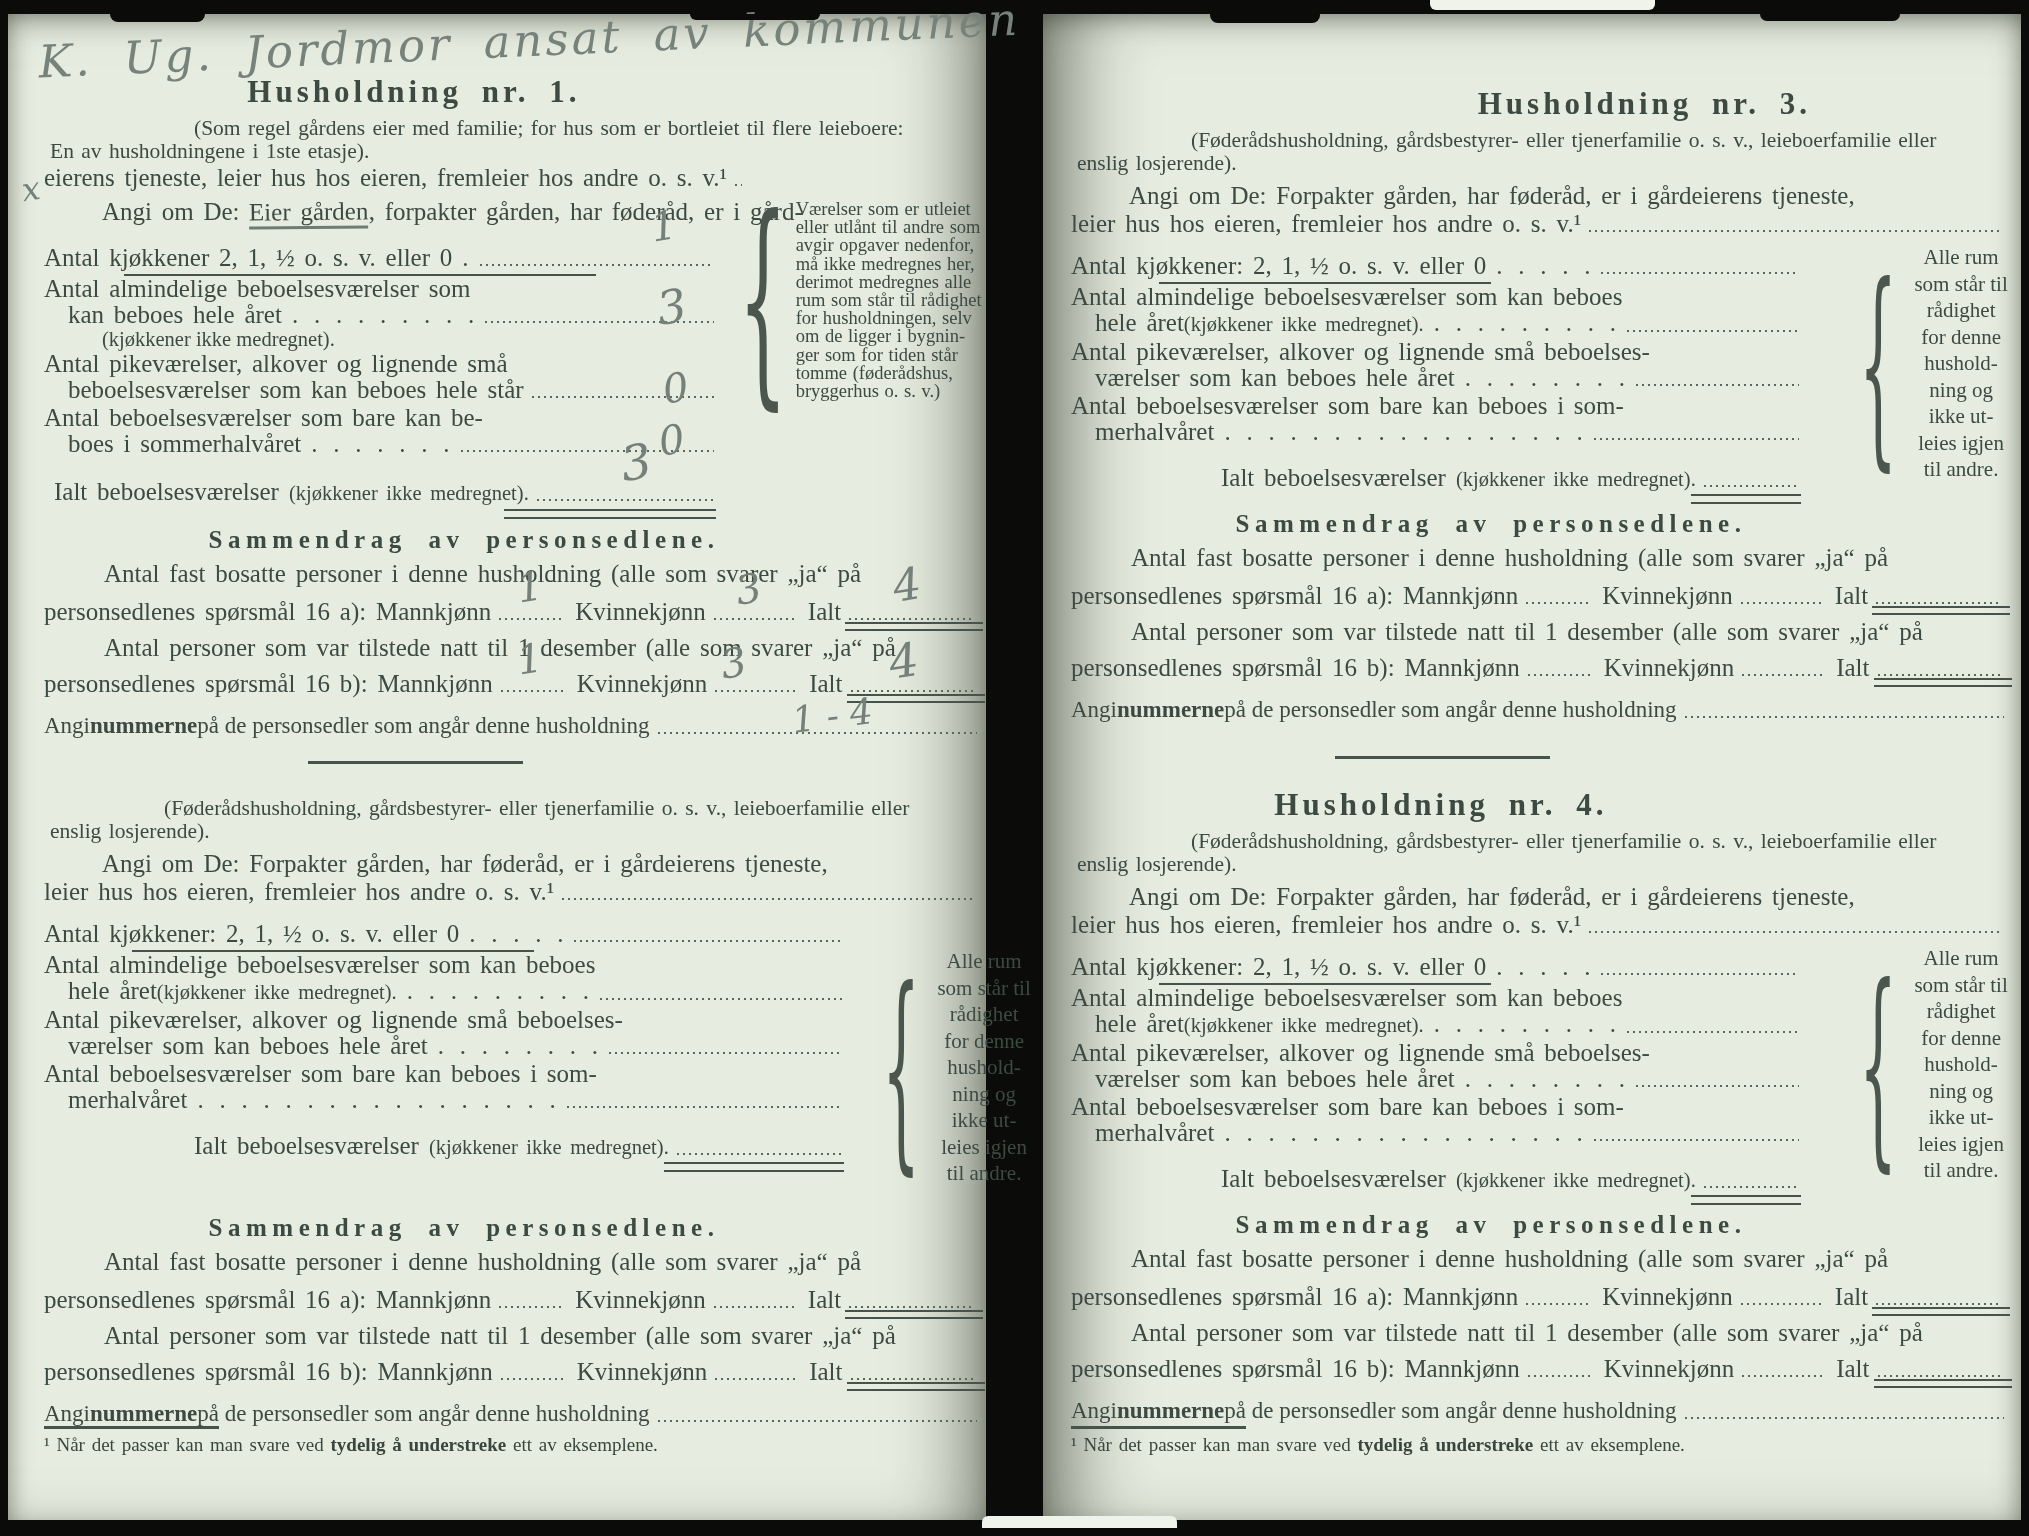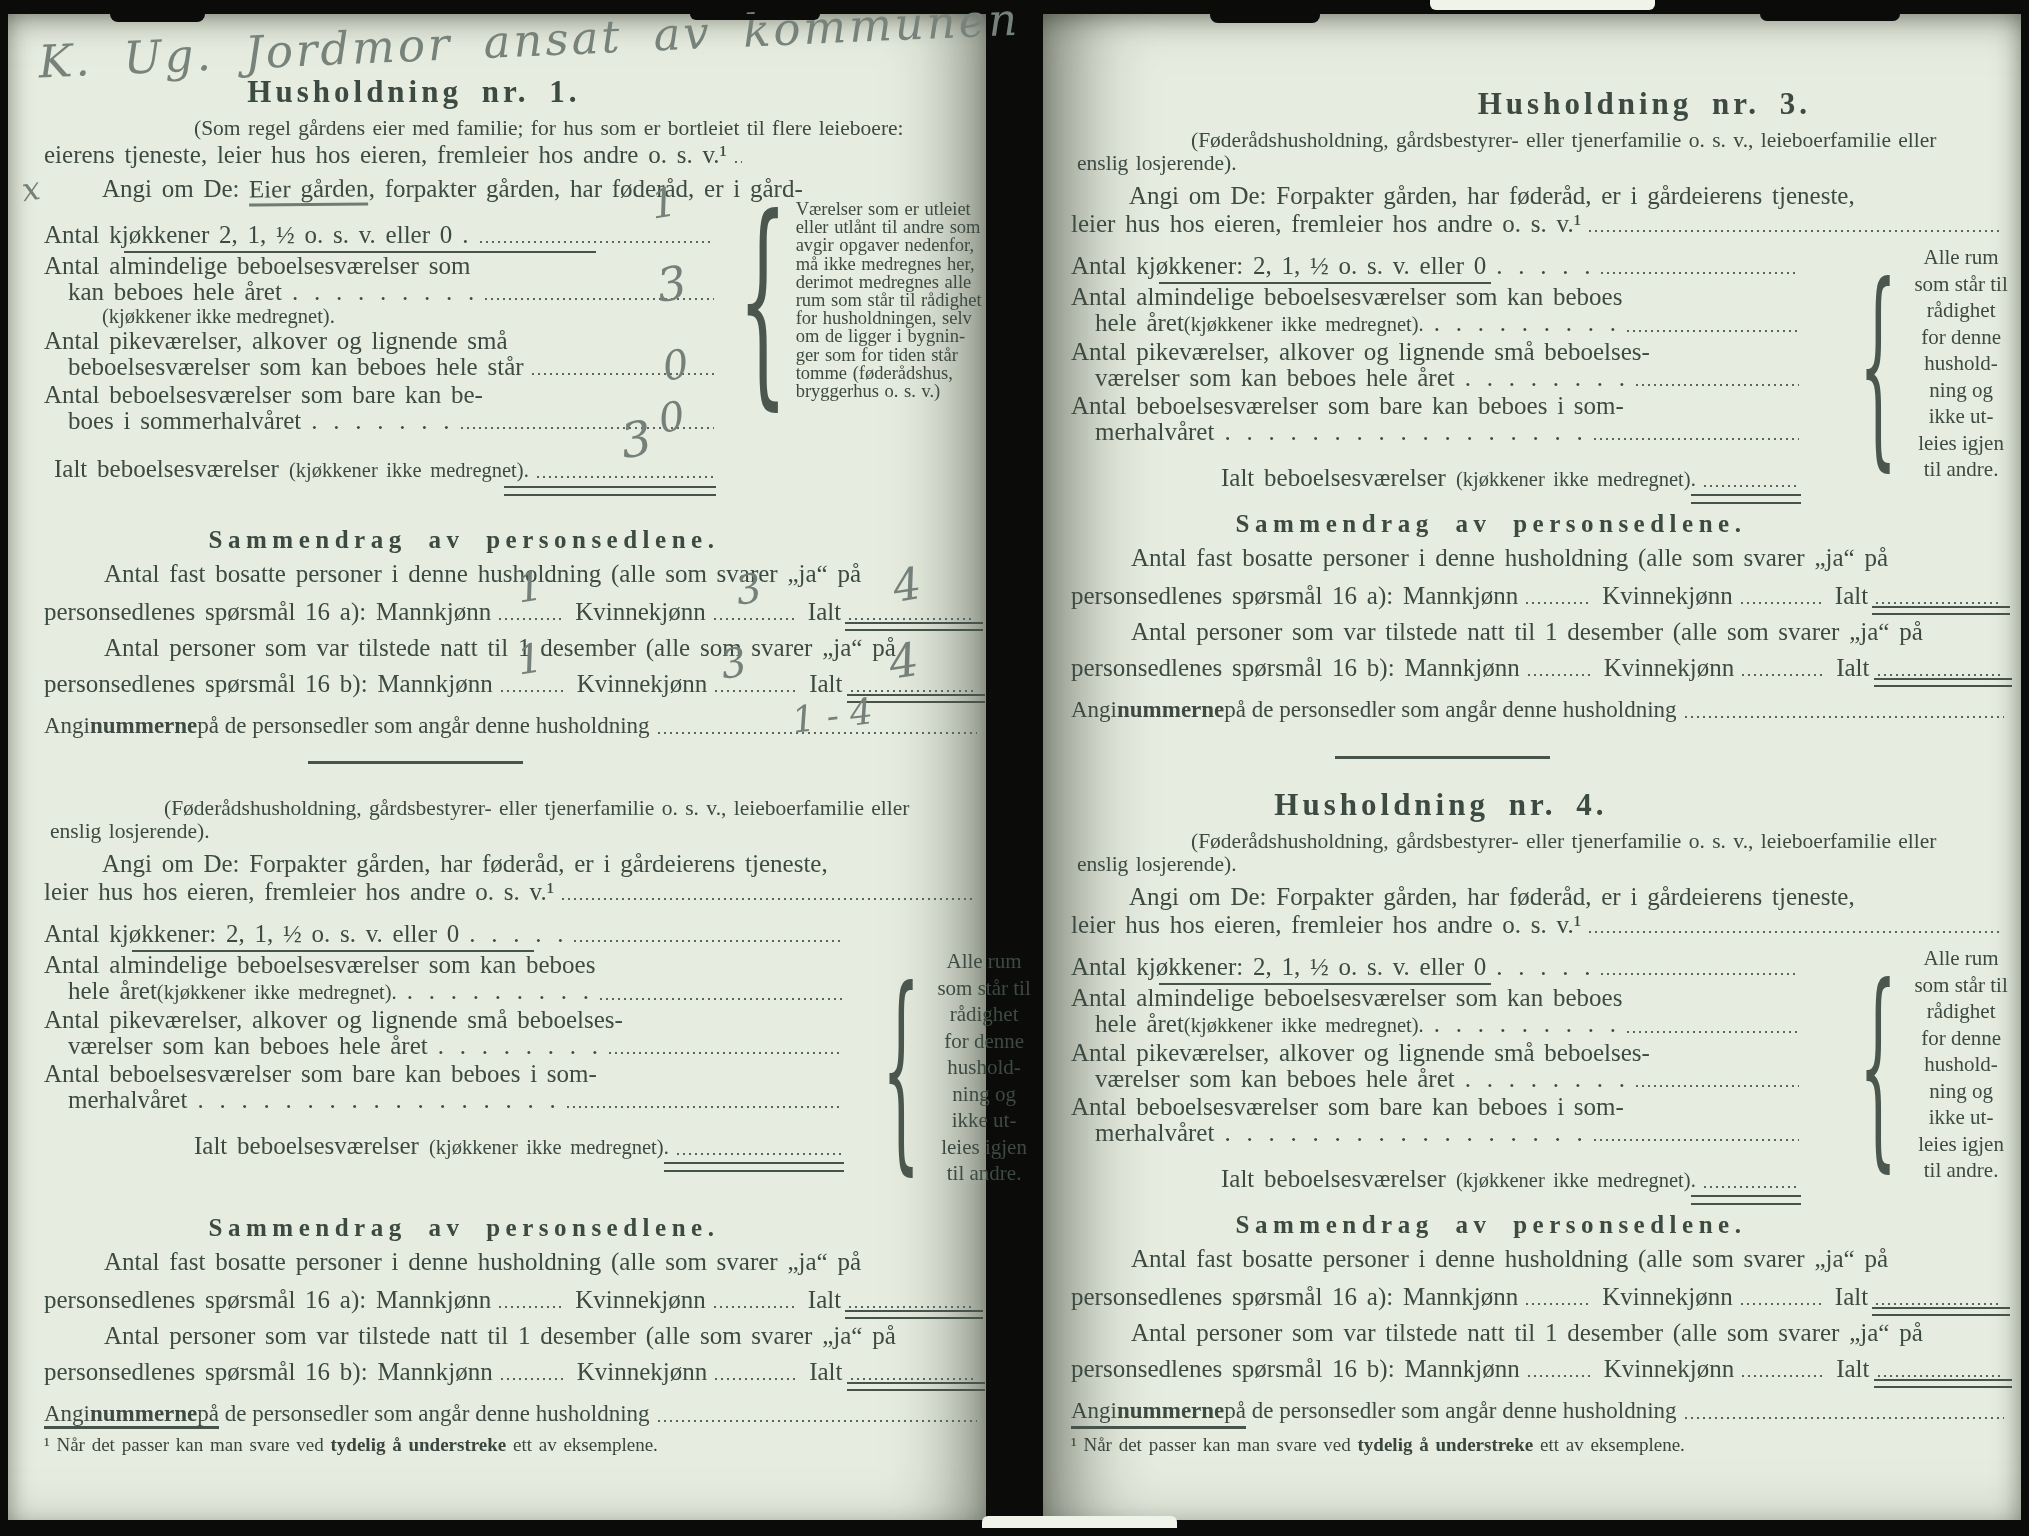--- a/index.html
+++ b/index.html
@@ -110,20 +110,21 @@
 <body>
 
 <div class="page left">
 
   <div class="hand hand-topnote">K. Ug.  Jordmor ansat av kommunen</div>
   <div class="hand hand-x">x</div>
 
   <div class="hh" style="left:36px;top:60px;">
     <h2 class="t-title" style="margin:0;">Husholdning nr. 1.</h2>
     <div class="t-sub" style="margin-left:150px;margin-top:7px;">(Som regel gårdens eier med familie; for hus som er bortleiet til flere leieboere:</div>
+    <div class="t-sub subl2">En av husholdningene i 1ste etasje).</div>
     <div class="t-body frow instl2" style="width:700px;">
       <span>eierens tjeneste, leier hus hos eieren, fremleier hos andre o. s. v.¹</span>
       <span class="wline"></span>
     </div>
     <div class="t-body instl1">
       <span>Angi om De: </span><span class="u-hand">Eier gården</span><span>, forpakter gården, har føderåd, er i gård-</span>
     </div>
 
     <div class="fields fieldsA">
       <div class="t-body frow rel">

